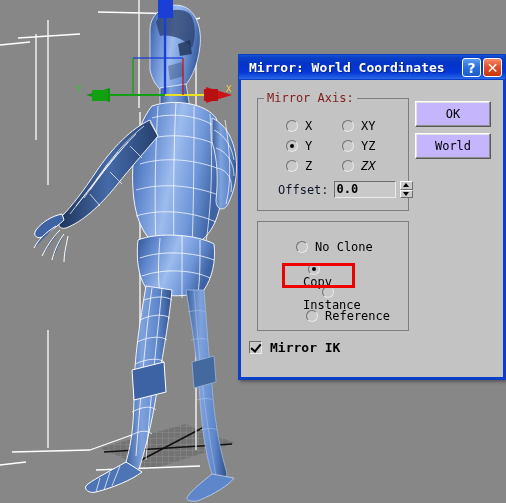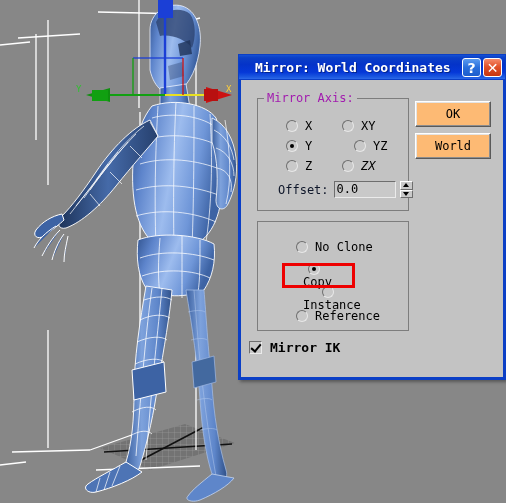--- a/index.html
+++ b/index.html
@@ -52,21 +52,21 @@
     border: 1px solid #0b3fc6;
     display: flex;
     align-items: center;
   }
   #title-text {
     color: #ffffff;
     font-family: "DejaVu Sans Mono", monospace;
     font-size: 13px;
     font-weight: bold;
     letter-spacing: 0px;
-    margin-left: 16px;
+    margin-left: 10px;
     white-space: nowrap;
     text-shadow: 1px 1px 0 rgba(0,0,0,0.35);
   }
   .caption-btns {
     position: absolute;
     right: 3px;
     top: 3px;
     display: flex;
     gap: 2px;
   }
@@ -100,21 +100,21 @@
     box-sizing: border-box;
   }
   .groupbox > .gb-label {
     position: absolute;
     top: -8px;
     left: 6px;
     background: #c3c3c3;
     padding: 0 3px;
     font-family: "DejaVu Sans Mono", monospace;
     font-size: 12px;
-    color: #a21caf;
+    color: #7f1d1d;
     white-space: nowrap;
   }
 
   
   .radio-row {
     position: absolute;
     display: flex;
     align-items: center;
     white-space: nowrap;
   }
@@ -168,20 +168,21 @@
     box-sizing: border-box;
     background: #c9c9c9;
     border: 1px solid #6e6e6e;
     border-right-color: #ebebeb;
     border-bottom-color: #ebebeb;
     font-family: "DejaVu Sans Mono", monospace;
     font-size: 12px;
     color: #000000;
     padding: 0 2px;
     line-height: 15px;
+    font-weight: bold;
   }
   #offset-spin {
     width: 13px;
     height: 17px;
     margin-left: 4px;
     display: flex;
     flex-direction: column;
     box-sizing: border-box;
   }
   .spin-half {
@@ -204,21 +205,21 @@
     border-right: 3px solid transparent;
   }
   .spin-up::after { top: 1px; border-bottom: 4px solid #000; }
   .spin-dn::after { bottom: 1px; border-top: 4px solid #000; }
 
   
   .pushbtn {
     position: absolute;
     width: 76px;
     height: 26px;
-    background: #fdba74;
+    background: #c4b5fd;
     border: 1px solid #ffffff;
     border-right-color: #5a5a5a;
     border-bottom-color: #5a5a5a;
     box-sizing: border-box;
     font-family: "DejaVu Sans Mono", monospace;
     font-size: 12px;
     color: #000000;
     display: flex;
     align-items: center;
     justify-content: center;
@@ -506,21 +507,21 @@
       </div>
       <div class="radio-row" style="left:28px; top:60px;">
         <span class="radio-mark"></span>
         <span class="radio-label">Z</span>
       </div>
 
       <div class="radio-row" style="left:84px; top:20px;justify-content:flex-end;">
         <span class="radio-mark"></span>
         <span class="radio-label">XY</span>
       </div>
-      <div class="radio-row" style="left:96px; top:40px;">
+      <div class="radio-row" style="left:84px; top:40px;">
         <span class="radio-mark"></span>
         <span class="radio-label">YZ</span>
       </div>
       <div class="radio-row" style="left:84px; top:60px;font-style:italic;">
         <span class="radio-mark"></span>
         <span class="radio-label">ZX</span>
       </div>
 
       <div id="offset-row">
         <span id="offset-label">Offset:</span>
@@ -539,21 +540,21 @@
         <span class="radio-label">No Clone</span>
       </div>
       <div class="radio-row" style="left:38px; top:41px;flex-direction:column;">
         <span class="radio-mark checked"></span>
         <span class="radio-label">Copy</span>
       </div>
       <div class="radio-row" style="left:38px; top:64px;flex-direction:column;">
         <span class="radio-mark"></span>
         <span class="radio-label">Instance</span>
       </div>
-      <div class="radio-row" style="left:38px; top:87px;">
+      <div class="radio-row" style="left:48px; top:87px;">
         <span class="radio-mark"></span>
         <span class="radio-label">Reference</span>
       </div>
     </div>
 
     <div id="mirrorik-row">
       <span class="cb-mark checked"></span>
       <span class="cb-label">Mirror IK</span>
     </div>
 

